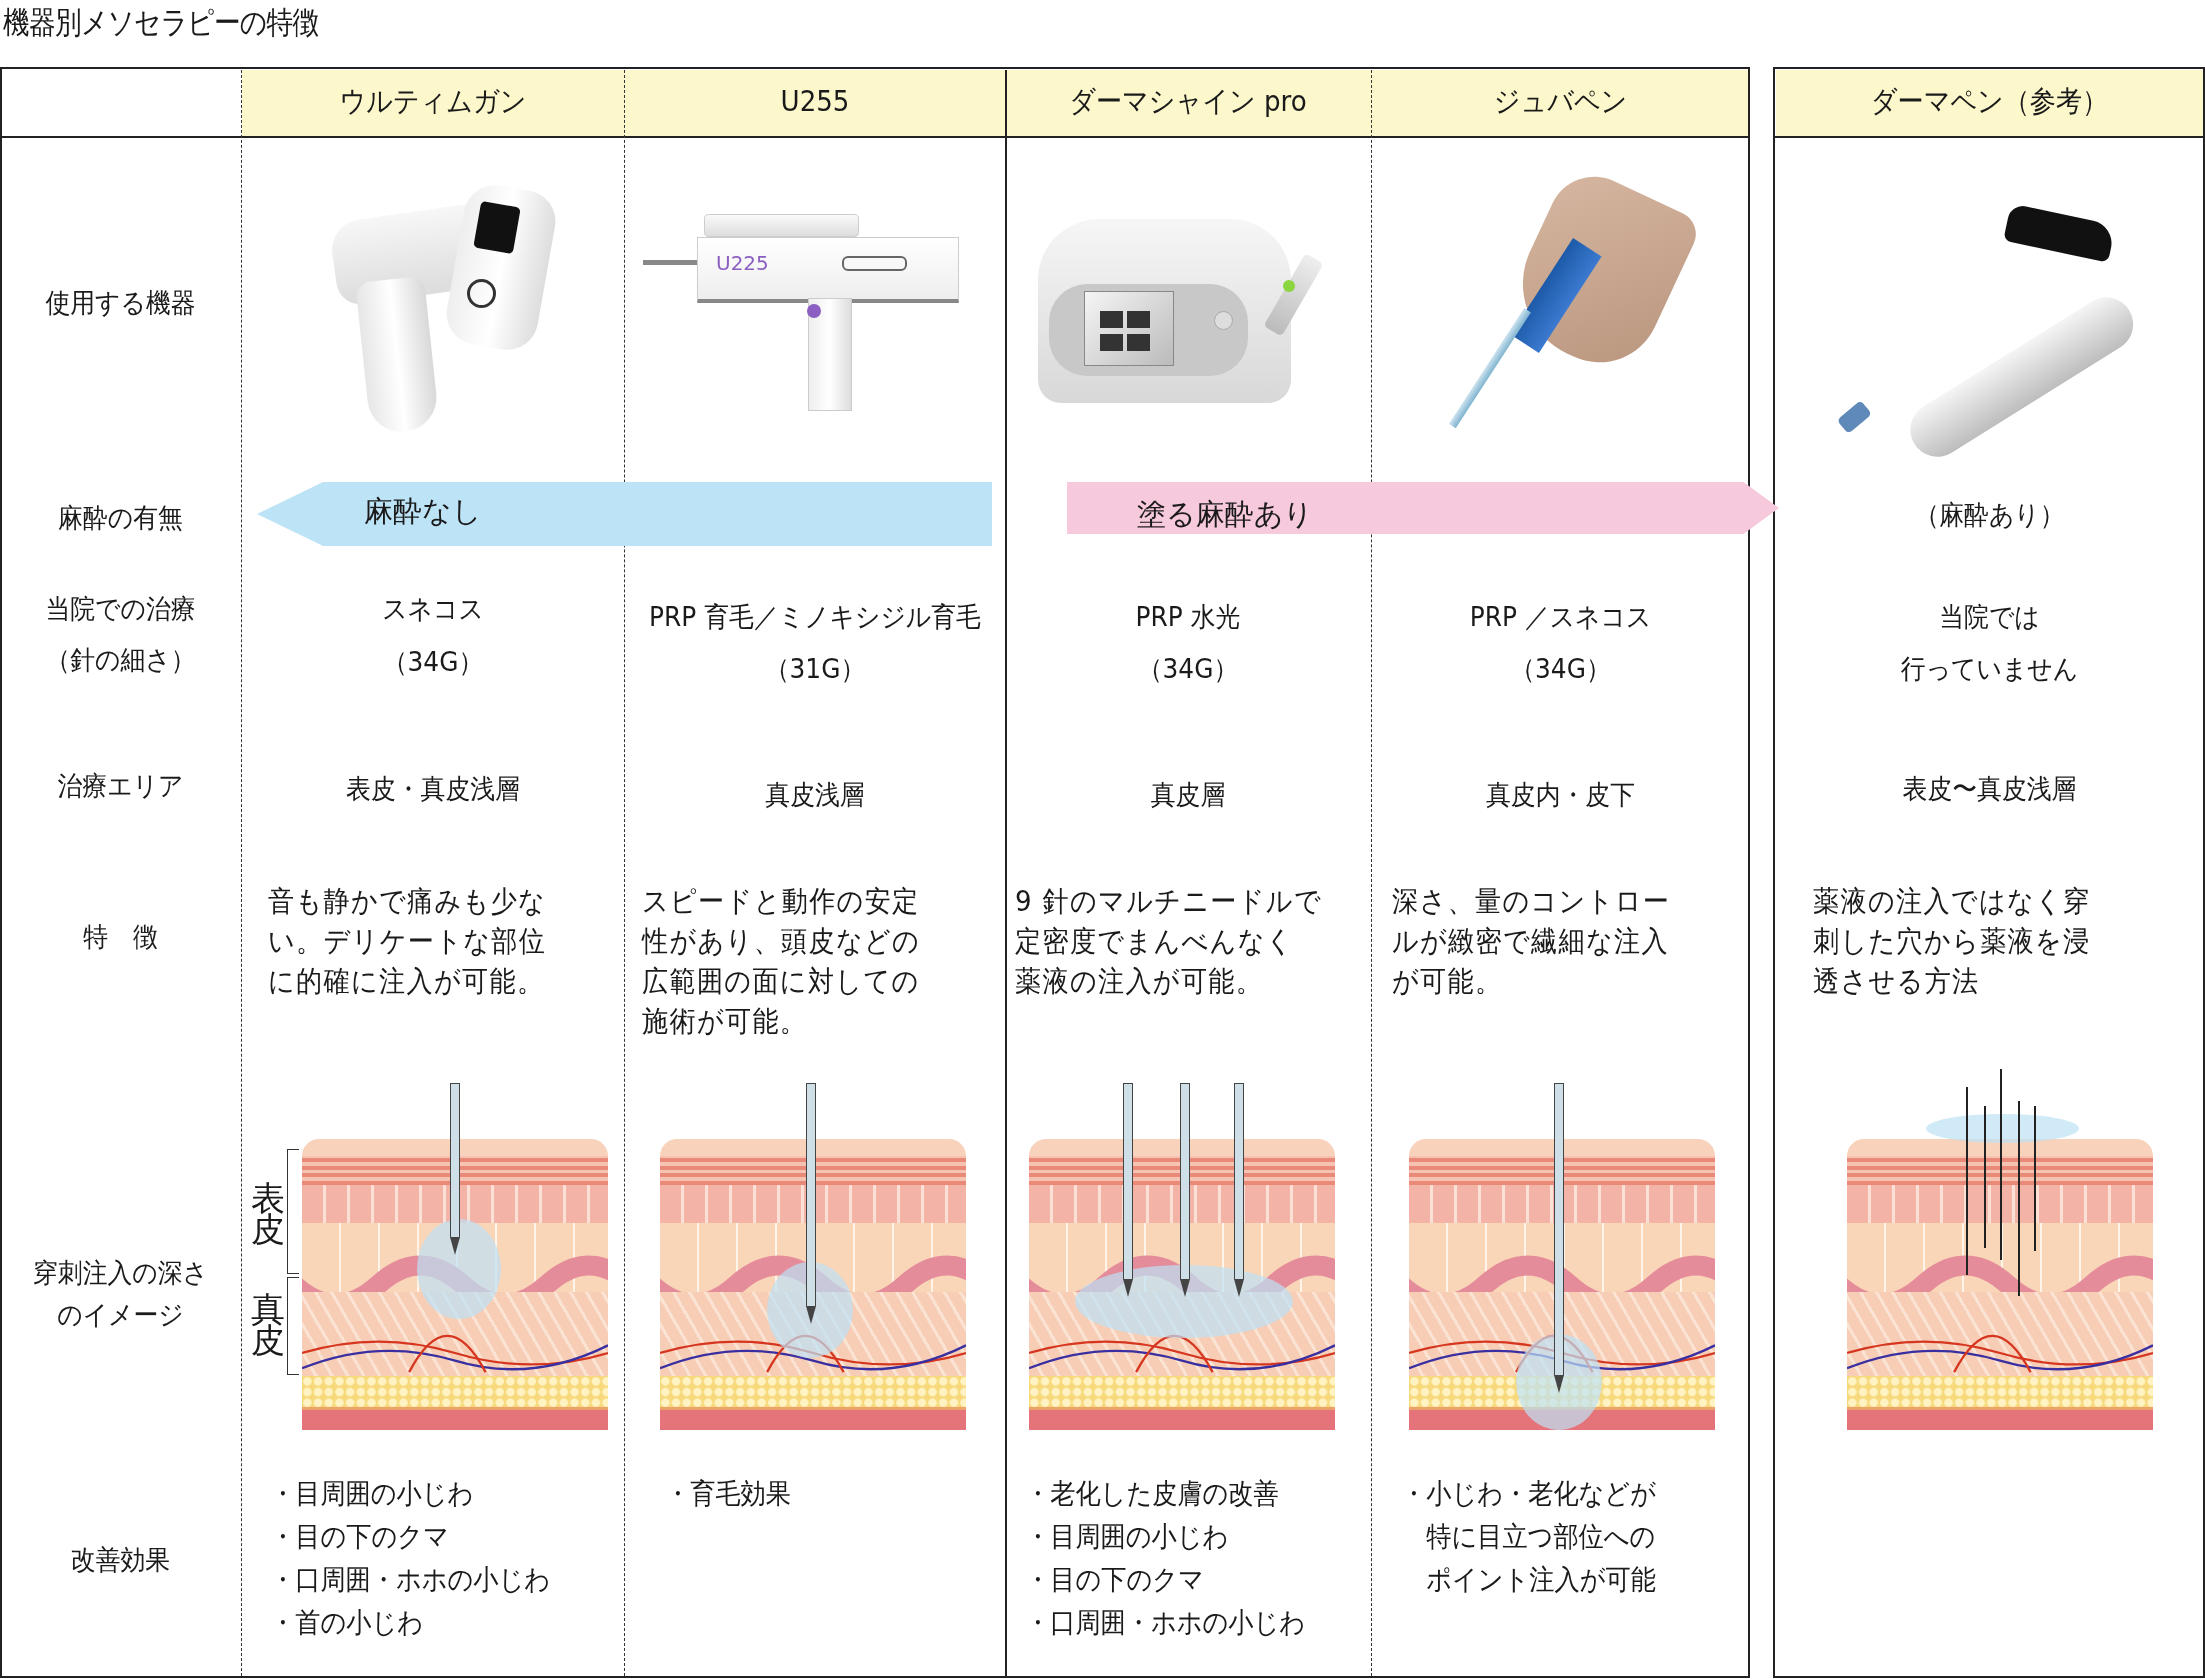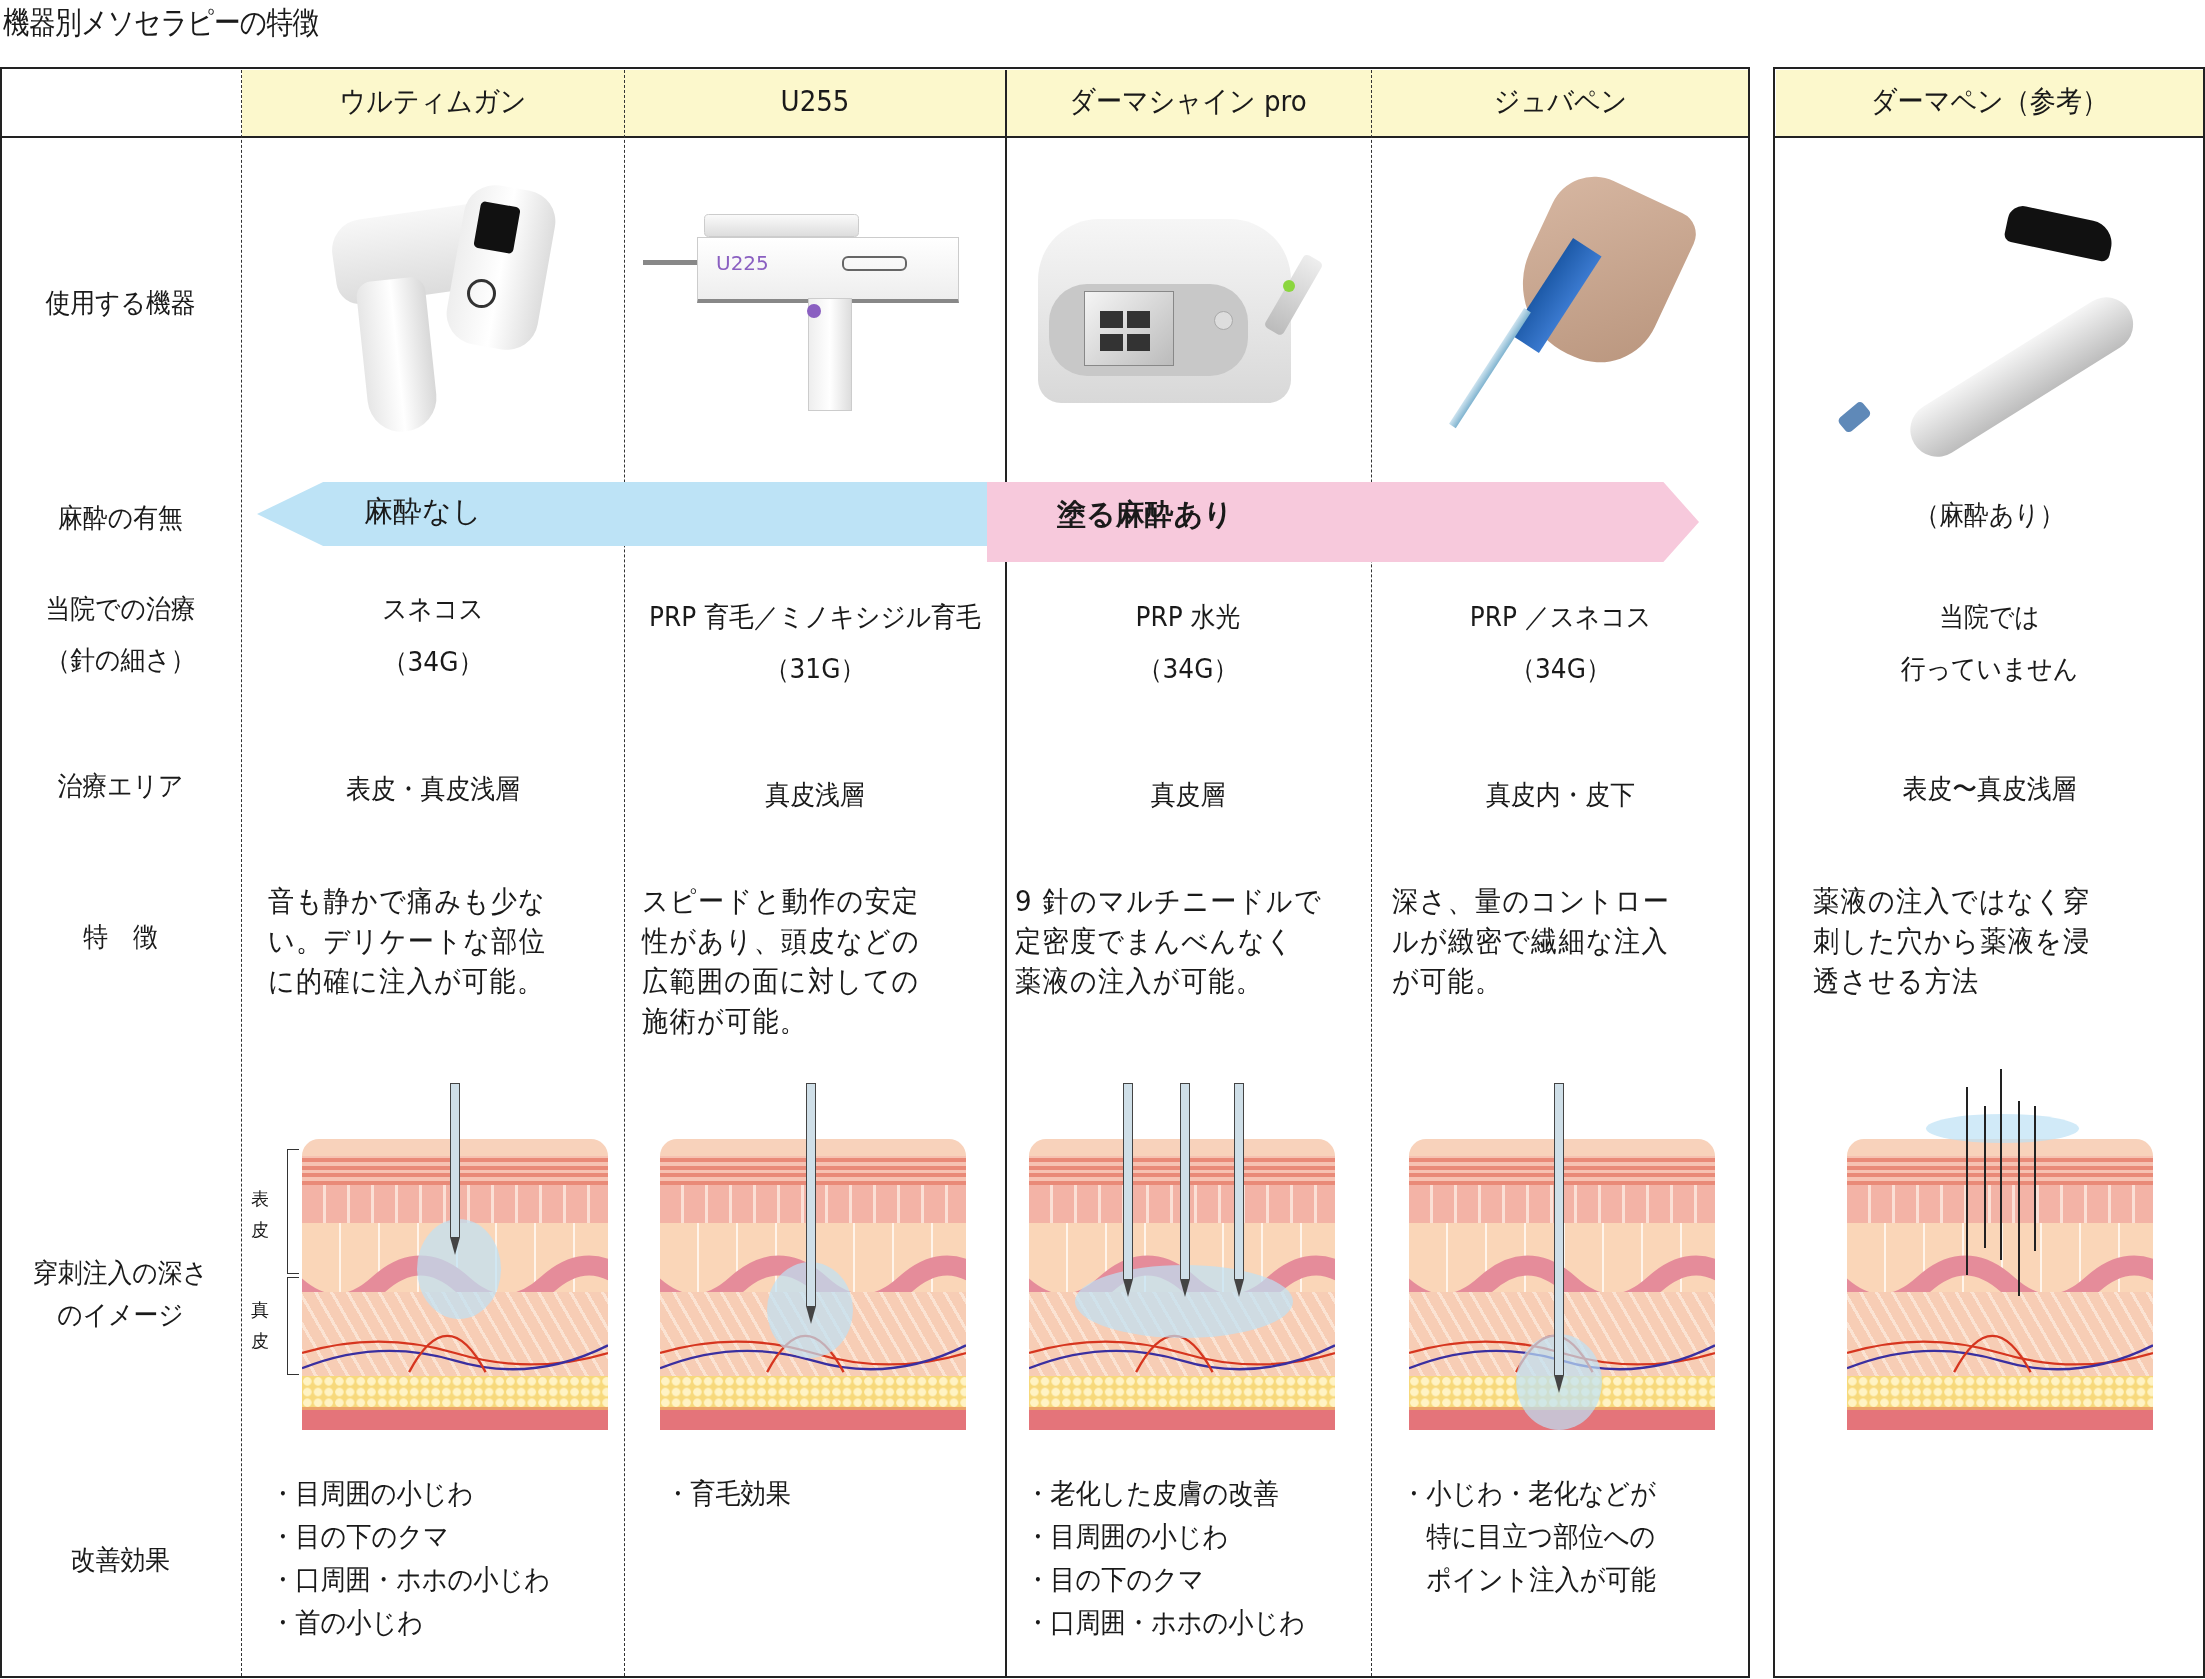--- a/index.html
+++ b/index.html
@@ -34,21 +34,21 @@
      background:repeating-linear-gradient(60deg,#f7cdb5 0 10.7px,#fbe3d3 10.7px 13.8px),#f7cdb5;}
   .skin .l6{position:absolute;left:0;top:237px;width:100%;height:31px;
      background:radial-gradient(circle,#fff3c4 3.8px,transparent 4.6px) 0 0/10.7px 10.7px,#f7d97c;}
   .skin .l7{position:absolute;left:0;top:268px;width:100%;height:23px;background:#e4747a;border-top:3.8px solid #eba36a;}
   .needle{position:absolute;width:7.7px;background:#cfdfe8;border:1.5px solid #444;border-bottom:none;}
   .needle::after{content:"";position:absolute;left:-1.5px;bottom:-18.4px;width:0;height:0;
      border-left:5.4px solid transparent;border-right:5.4px solid transparent;border-top:18.4px solid #444;}
   .bubble{position:absolute;background:rgba(190,225,245,0.7);border-radius:50%;}
   .thin-needle{position:absolute;width:2.3px;background:#222;}
   .bracket{position:absolute;border:1.5px solid #333;border-right:none;width:10.7px;}
-  .vtext{position:absolute;font-size:18px;line-height:31px;width:31px;text-align:left;}
+  .vtext{position:absolute;font-size:34px;line-height:31px;width:31px;text-align:center;}
 </style>
 </head>
 <body>
 
 <div class="abs title">機器別メソセラピーの特徴</div>
 
 <div class="abs frame" style="left:0;top:67px;width:1750px;height:1611px;"></div>
 
 <div class="abs frame" style="left:1773px;top:67px;width:432px;height:1611px;"></div>
 
@@ -118,21 +118,21 @@
 
 <div class="abs" style="left:1830px;top:191px;width:306px;height:245px;">
   <div class="abs" style="left:46px;top:92px;width:253px;height:54px;background:linear-gradient(#f5f5f5,#bdbdbd);border-radius:27px;transform:rotate(-32deg);transform-origin:right center;"></div>
   <div class="abs" style="left:176px;top:23px;width:107px;height:38px;background:#111;border-radius:15.3px 23px 7.7px 7.7px;transform:rotate(12deg);"></div>
   <div class="abs" style="left:9.2px;top:217px;width:31px;height:18.4px;background:#5f89b8;border-radius:4.6px;transform:rotate(-40deg);"></div>
 </div>
 
 <div class="abs arrow-blue" style="left:257px;top:482px;width:735px;height:64px;">
   <div class="abs arrow-text" style="left:107px;top:-17.6px;font-family:Liberation Mono, monospace;">麻酔なし</div>
 </div>
-<div class="abs arrow-pink" style="left:987px;top:482px;width:712px;height:80px;font-weight:bold;">
+<div class="abs arrow-pink" style="left:1067px;top:482px;width:712px;height:52px;">
   <div class="abs arrow-text" style="left:70px;top:-17.6px;">塗る麻酔あり</div>
 </div>
 <div class="abs cell" style="left:1775px;top:489px;width:429px;">（麻酔あり）</div>
 
 <div class="abs cell" style="left:242px;top:583px;width:382px;">スネコス</div>
 <div class="abs cell" style="left:242px;top:636px;width:382px;">（34G）</div>
 <div class="abs cell" style="left:625px;top:591px;width:380px;">PRP 育毛／ミノキシジル育毛</div>
 <div class="abs cell" style="left:625px;top:643px;width:380px;">（31G）</div>
 <div class="abs cell" style="left:1005px;top:591px;width:366px;">PRP 水光</div>
 <div class="abs cell" style="left:1005px;top:643px;width:366px;">（34G）</div>

